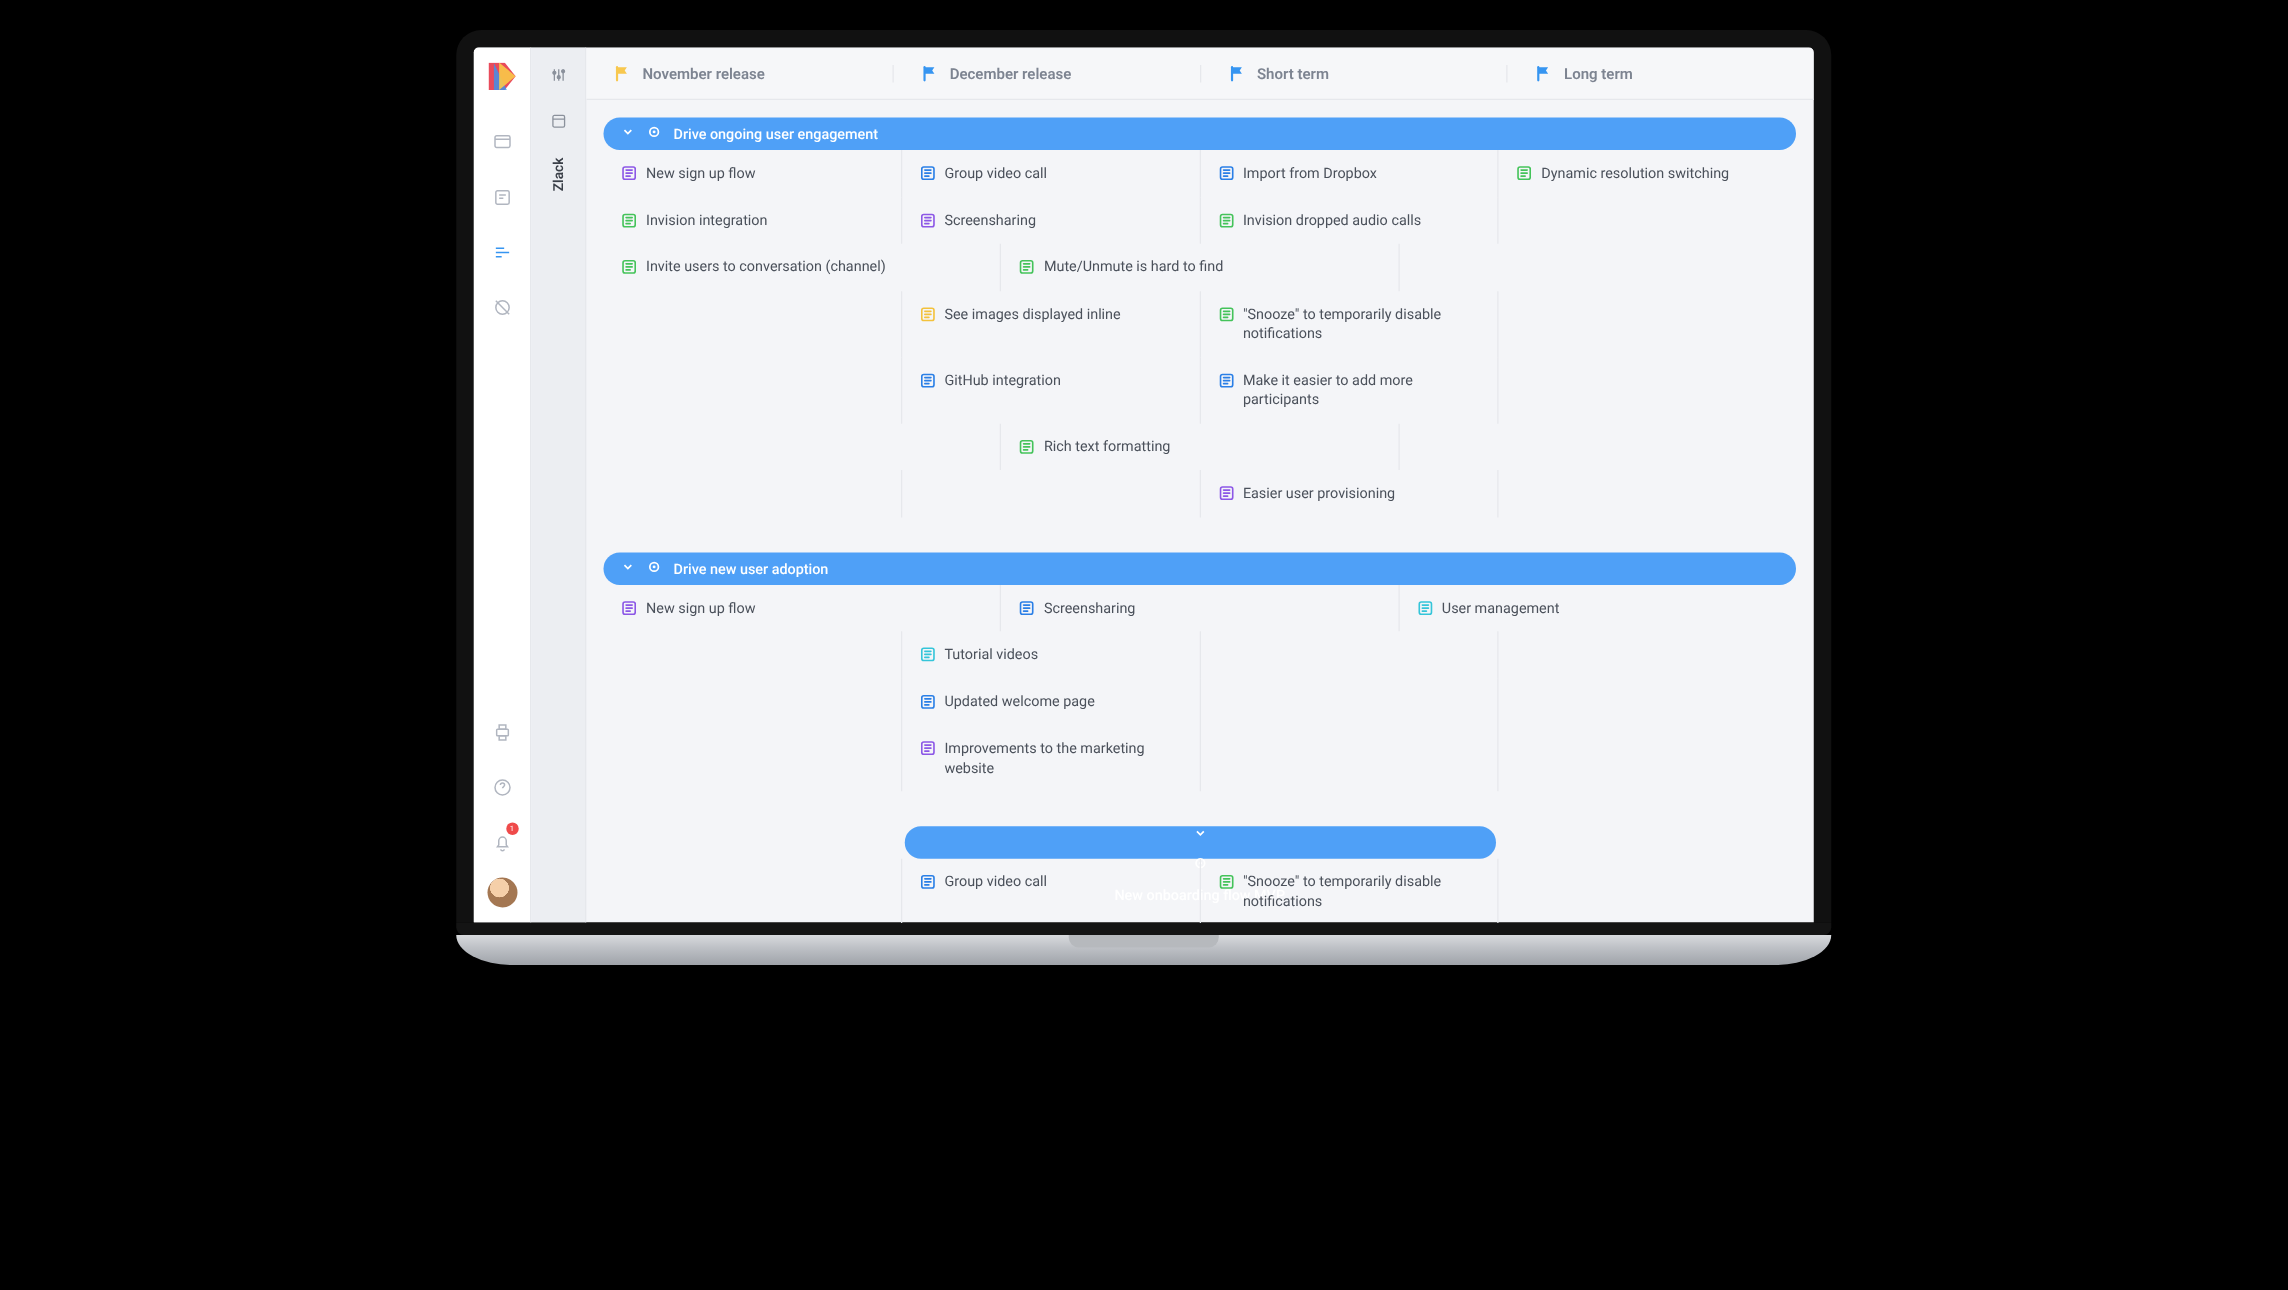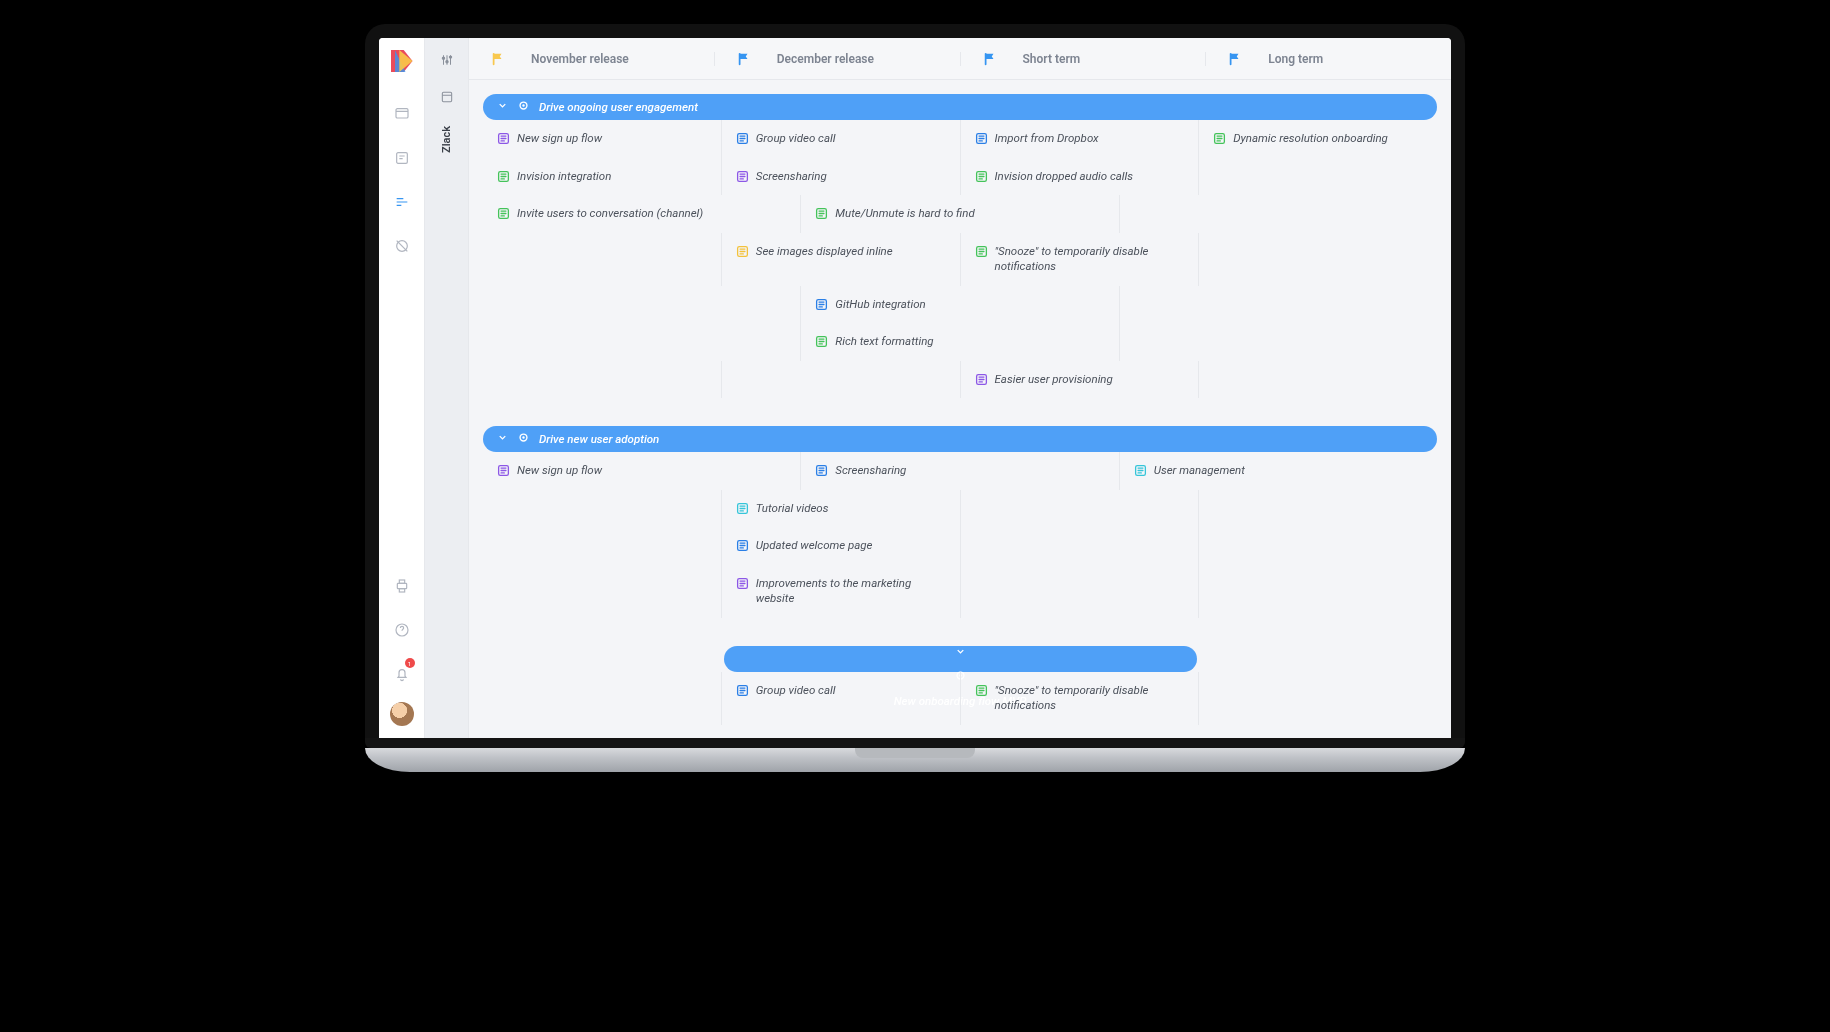--- a/index.html
+++ b/index.html
@@ -111,28 +111,28 @@
 
 
 
 
 .main{flex:1;display:flex;flex-direction:column;overflow:hidden;}
 .col-head{
     display:flex;height:42px;align-items:center;
     background:var(--header-bg);border-bottom:1px solid var(--border);
 }
 .col-head .col{
-    flex:1;display:flex;align-items:center;gap:26px;
+    flex:1;display:flex;align-items:center;gap:9px;
     padding:0 22px;border-right:1px solid var(--border);
     font-size:12px;font-weight:600;color:#7d8491;
 }
 .col-head .col:last-child{border-right:none;}
 .col-flag{width:14px;height:14px;}
 .col-flag svg{width:100%;height:100%;}
-.board{flex:1;overflow:auto;padding:14px 14px 28px 14px;font-style:italic;}
+.board{flex:1;overflow:auto;padding:14px 14px 28px 14px;}
 .group{margin-bottom:28px;}
 .group-head{
     display:flex;align-items:center;gap:10px;
     background:var(--row-bg);color:var(--text-rowhead);
     height:26px;border-radius:13px;padding:0 14px;
     font-size:11.5px;font-weight:500;
 }
 .group-head.narrow{margin-left:calc(25% + 2px);width:calc(50% - 4px);flex-direction:column;}
 .group-head svg{width:11px;height:11px;stroke:#fff;stroke-width:2;fill:none;}
 
@@ -309,21 +309,21 @@
     </svg></span>
             <span class="card-label" data-interactable="false">Import from Dropbox</span>
           </div>
                 </div>
                 <div class="cell" data-interactable="true">
                   <div class="card" data-interactable="true">
             <span class="flag" data-interactable="false"><svg class="miniflag" viewBox="0 0 16 16">
       <rect x="2" y="2" width="12" height="12" rx="2" stroke="#44c35a"></rect>
       <path d="M5 5h6M5 8h6M5 11h4" stroke="#44c35a" stroke-width="1.6" stroke-linecap="round"></path>
     </svg></span>
-            <span class="card-label" data-interactable="false">Dynamic resolution onboarding</span>
+            <span class="card-label" data-interactable="false">Dynamic resolution switching</span>
           </div>
                 </div>
               </div>
               <div class="row-grid" data-interactable="false">
                 <div class="cell" data-interactable="true">
                   <div class="card" data-interactable="true">
             <span class="flag" data-interactable="false"><svg class="miniflag" viewBox="0 0 16 16">
       <rect x="2" y="2" width="12" height="12" rx="2" stroke="#44c35a"></rect>
       <path d="M5 5h6M5 8h6M5 11h4" stroke="#44c35a" stroke-width="1.6" stroke-linecap="round"></path>
     </svg></span>
@@ -395,20 +395,29 @@
               </div>
               <div class="row-grid" data-interactable="false">
                 <div class="cell" data-interactable="true"></div>
                 <div class="cell" data-interactable="true">
                   <div class="card" data-interactable="true">
             <span class="flag" data-interactable="false"><svg class="miniflag" viewBox="0 0 16 16">
       <rect x="2" y="2" width="12" height="12" rx="2" stroke="#2a7fe6"></rect>
       <path d="M5 5h6M5 8h6M5 11h4" stroke="#2a7fe6" stroke-width="1.6" stroke-linecap="round"></path>
     </svg></span>
             <span class="card-label" data-interactable="false">GitHub integration</span>
+          </div>
+                </div>
+                <div class="cell" data-interactable="true">
+                  <div class="card" data-interactable="true">
+            <span class="flag" data-interactable="false"><svg class="miniflag" viewBox="0 0 16 16">
+      <rect x="2" y="2" width="12" height="12" rx="2" stroke="#2a7fe6"></rect>
+      <path d="M5 5h6M5 8h6M5 11h4" stroke="#2a7fe6" stroke-width="1.6" stroke-linecap="round"></path>
+    </svg></span>
+            <span class="card-label" data-interactable="false">Make it easier to add more participants</span>
           </div>
                 </div>
                 <div class="cell" data-interactable="true"></div>
               </div>
               <div class="row-grid" data-interactable="false">
                 <div class="cell" data-interactable="true"></div>
                 <div class="cell" data-interactable="true">
                   <div class="card" data-interactable="true">
             <span class="flag" data-interactable="false"><svg class="miniflag" viewBox="0 0 16 16">
       <rect x="2" y="2" width="12" height="12" rx="2" stroke="#44c35a"></rect>

